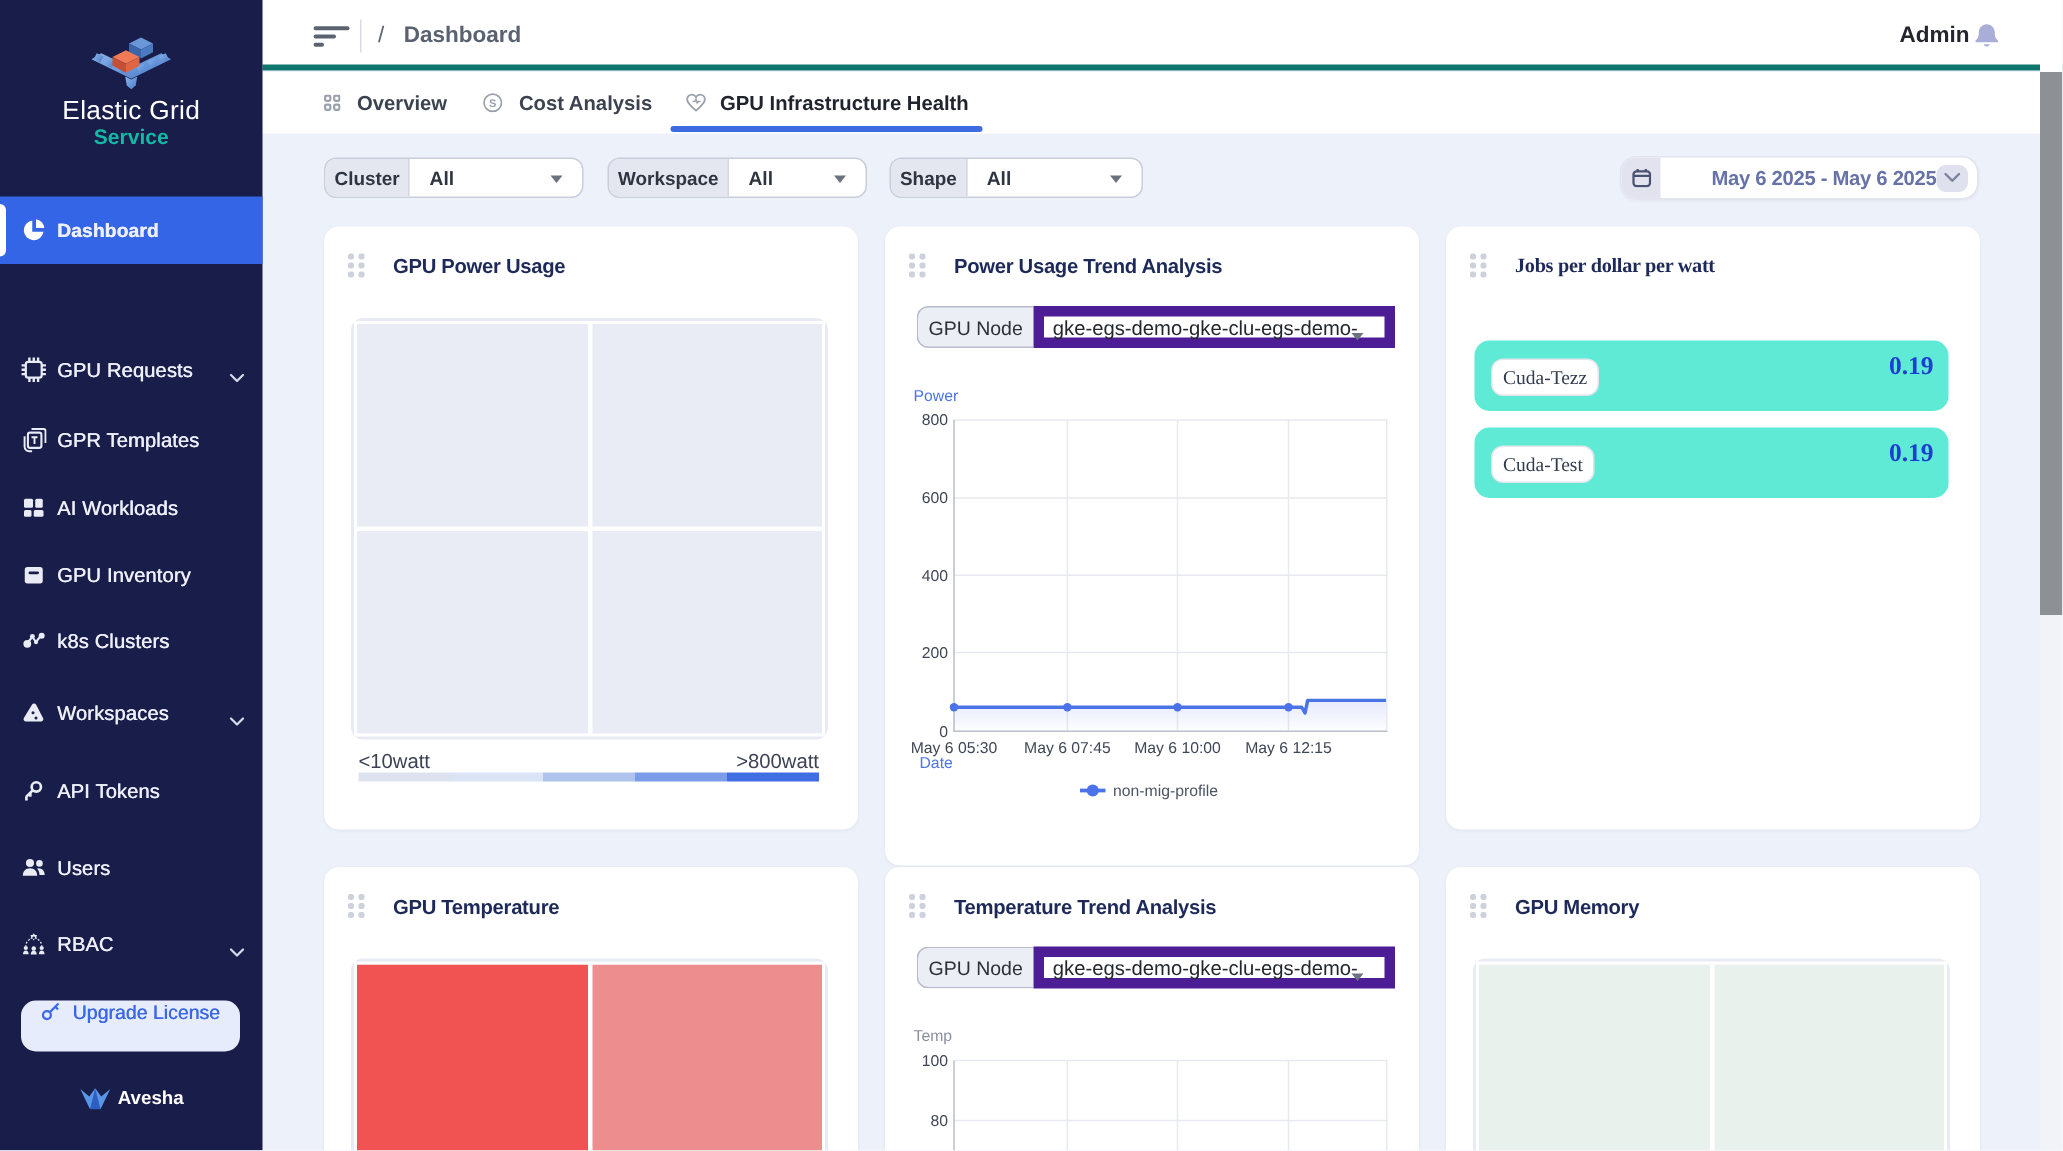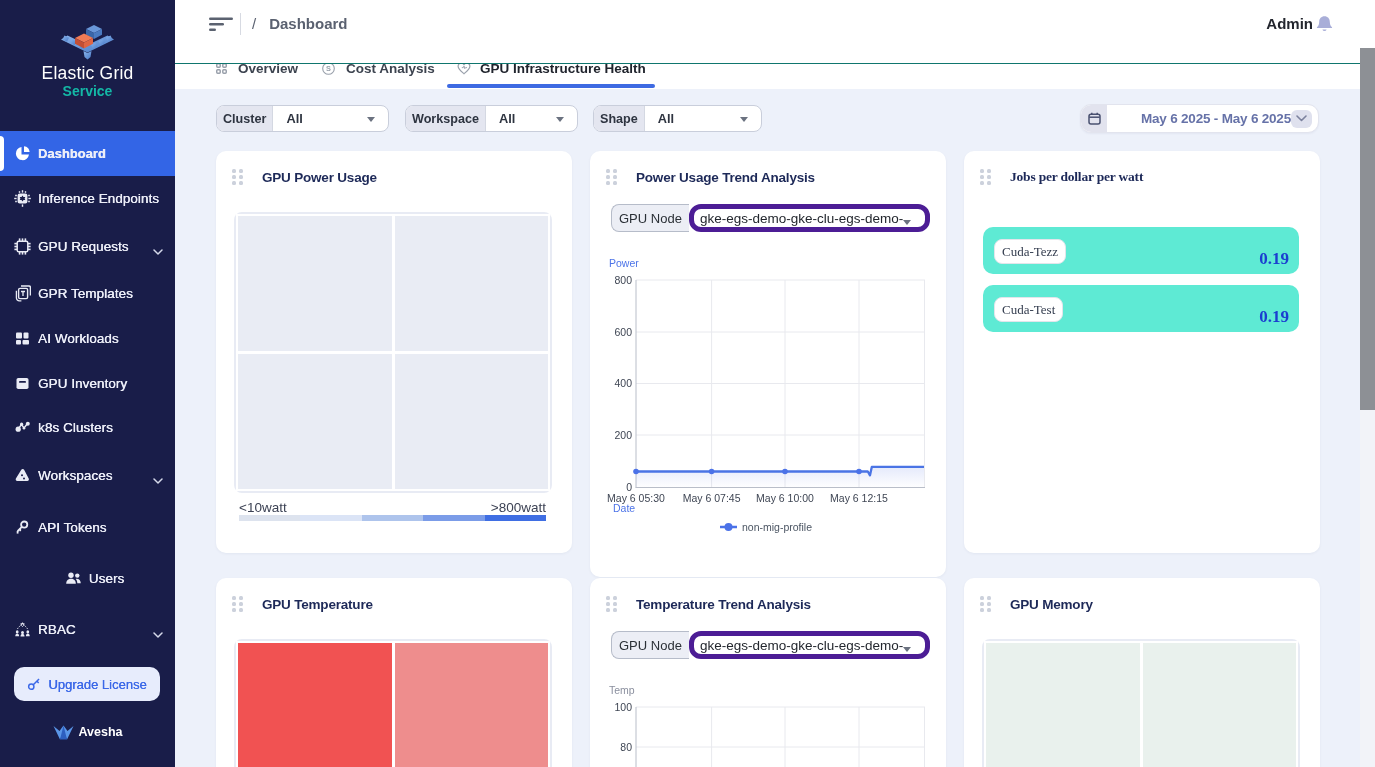--- a/index.html
+++ b/index.html
@@ -10,25 +10,25 @@
 #sidebar { position:absolute; left:0; top:0; width:175px; height:767px; background:#191d49; z-index:5; }
 #logo { position:absolute; left:0; top:24px; width:175px; text-align:center; }
 #logo svg { display:block; margin:0 auto; }
 .brand1 { margin-top:2px; color:#fff; font-size:17.5px; line-height:17px; font-weight:500; letter-spacing:.2px; }
 .brand2 { margin-top:1px; color:#14b8a6; font-size:14px; font-weight:700; }
 .nav-item { position:absolute; left:0; width:175px; height:45px; display:flex; align-items:center; color:#eceef8; font-size:13.4px; font-weight:500; letter-spacing:.1px; text-shadow:0.35px 0 0 currentColor; }
 .nav-item .ic { width:17px; height:17px; margin-left:14px; margin-right:7px; flex:none; display:flex; align-items:center; justify-content:center; }
 .nav-item .chev { position:absolute; right:12px; top:50%; margin-top:-4px; }
 .nav-item.active { background:#3365e6; font-size:12.8px; font-weight:700; }
 .nav-item.active::before { content:""; position:absolute; left:-4px; top:5px; bottom:5px; width:8px; background:#fff; border-radius:4px; }
-#upgrade { position:absolute; left:14px; top:667px; width:146px; height:34px; background:#e7ecfc; border-radius:10px; color:#3b68e8; font-size:13px; font-weight:500; text-shadow:0.3px 0 0 currentColor; display:flex; align-items:center; justify-content:center; gap:7px; }
+#upgrade { position:absolute; left:14px; top:667px; width:146px; height:34px; background:#e7ecfc; border-radius:10px; color:#3b68e8; font-size:13px; font-weight:500; text-shadow:0.3px 0 0 currentColor; display:flex; align-items:flex-start; justify-content:center; gap:7px; }
 #avesha { position:absolute; left:0; top:722px; width:175px; display:flex; align-items:center; justify-content:center; gap:3px; color:#fff; font-size:12.5px; font-weight:700; }
 
 
-#topbar { position:absolute; left:175px; top:0; width:1200px; height:64px; background:#fff; border-bottom:1px solid #0f766e; z-index:4; }
+#topbar { position:absolute; left:175px; top:0; width:1200px; height:47px; background:#fff; border-bottom:4px solid #0f766e; z-index:4; }
 #burger { position:absolute; left:34px; top:17px; }
 #tb-div { position:absolute; left:65px; top:13px; width:1px; height:22px; background:#d7dae2; }
 #crumb { position:absolute; left:77px; top:15px; color:#5a6170; font-size:15px; font-weight:700; }
 #crumb .slash { font-weight:400; margin-right:13px; color:#5a6170; }
 #admin { position:absolute; right:62px; top:15px; color:#23262e; font-size:15px; font-weight:700; }
 #bell { position:absolute; right:42px; top:15px; }
 
 
 #tabsbar { position:absolute; left:175px; top:48px; width:1200px; height:41px; background:#fff; z-index:3; }
 .tab { position:absolute; top:0; height:41px; display:flex; align-items:center; gap:9px; color:#3c434f; font-size:13.5px; font-weight:700; }
@@ -51,27 +51,27 @@
 
 .card { position:absolute; width:356px; background:#fff; border-radius:10px; box-shadow:0 1px 3px rgba(25,35,80,.05); }
 .card-head { position:absolute; left:16px; top:18px; display:flex; align-items:center; gap:19px; }
 .handle { width:11px; height:16px; display:grid; grid-template-columns:4px 4px; grid-template-rows:4px 4px 4px; gap:2px 2.5px; }
 .handle i { background:#ccd1dc; border-radius:1.5px; }
 .card-title { color:#1d2958; font-size:13.5px; font-weight:700; letter-spacing:-0.2px; }
 .tm-wrap { position:absolute; left:18px; width:318px; background:#e8ebf4; border-radius:8px; padding:4px; }
 .tm-grid { display:grid; gap:3px; width:100%; height:100%; background:#fff; outline:2px solid #fff; }
 .gnode { position:absolute; left:21px; top:53px; height:28px; display:flex; align-items:stretch; }
 .gnode .lbl { background:#eceef5; border:1px solid #b6bcc9; border-right:none; border-radius:8px 0 0 8px; color:#2b3036; font-size:13px; font-weight:500; display:flex; align-items:center; padding:0 7px; }
-.gnode .sel { position:relative; width:241px; background:#fff; border:5px solid #4c1d95; border-radius:12px; color:#23272e; font-size:13.5px; font-weight:400; display:flex; align-items:center; padding-left:6px; }
+.gnode .sel { position:relative; width:241px; background:#fff; border:7px solid #4c1d95; border-radius:0; color:#23272e; font-size:13.5px; font-weight:400; display:flex; align-items:center; padding-left:6px; }
 .gnode .sel .arr { position:absolute; right:14px; top:11px; width:0; height:0; border-left:4.5px solid transparent; border-right:4.5px solid transparent; border-top:5px solid #6b7280; }
 
 
 .jrow { position:absolute; left:19px; width:316px; height:47px; background:#5eead4; border-radius:10px;margin-top:15px; }
 .jrow .chip { position:absolute; left:11px; top:12px; height:25px; background:#fff; border:1px solid #e2e5eb; border-radius:8px; color:#333c4e; font-size:13px; font-weight:500; display:flex; align-items:center; padding:0 7px; }
-.jrow .val { position:absolute; right:10px; top:22px; color:#1b3fd0; font-size:17px; font-weight:700; }
+.jrow .val { position:absolute; right:10px; top:7px; color:#1b3fd0; font-size:17px; font-weight:700; }
 
 
 #sb-track { position:absolute; right:0; top:48px; width:15px; height:719px; background:#f2f3f8; z-index:9; }
 #sb-thumb { position:absolute; right:0; top:48px; width:15px; height:362px; background:#8d9095; z-index:10; }
 #sb-top { position:absolute; right:0; top:0; width:15px; height:48px; background:#fff; z-index:9; }
 </style>
 </head>
 <body>
 <div id="app">
 
@@ -105,38 +105,20 @@
       </svg>
       <div class="brand1">Elastic Grid</div>
       <div class="brand2">Service</div>
     </div>
     <div class="nav-item active" style="top:131px;"><span class="ic">
           <svg width="17" height="17" viewBox="0 0 17 17">
             <path d="M7.5 2 A6.6 6.6 0 1 0 15 9.5 L7.5 9.5 Z" fill="#fff"></path>
             <path d="M10 1.2 A6.4 6.4 0 0 1 15.6 7 L10 7 Z" fill="#fff"></path>
           </svg>
         </span>Dashboard</div>
-    <div class="nav-item" style="top:176px;"><span class="ic">
-          <svg width="17" height="17" viewBox="0 0 17 17">
-            <rect x="3.6" y="3.6" width="9.8" height="9.8" rx="2" fill="#e9ebf5"></rect>
-            <path d="M8.5 5.4 l1 1.5 1.8 0.1 -0.7 1.5 0.7 1.5 -1.8 0.1 -1 1.5 -1 -1.5 -1.8 -0.1 0.7 -1.5 -0.7 -1.5 1.8 -0.1 Z" fill="#191d49"></path>
-            <g stroke="#e9ebf5" stroke-width="1.4">
-              <line x1="8.5" y1="0.2" x2="8.5" y2="2.6"></line>
-              <line x1="8.5" y1="14.4" x2="8.5" y2="16.8"></line>
-              <line x1="0.2" y1="8.5" x2="2.6" y2="8.5"></line>
-              <line x1="14.4" y1="8.5" x2="16.8" y2="8.5"></line>
-              <line x1="1.2" y1="5.5" x2="2.8" y2="5.5"></line>
-              <line x1="1.2" y1="11.5" x2="2.8" y2="11.5"></line>
-              <line x1="14.2" y1="5.5" x2="15.8" y2="5.5"></line>
-              <line x1="14.2" y1="11.5" x2="15.8" y2="11.5"></line>
-              <line x1="5.5" y1="1.2" x2="5.5" y2="2.8"></line>
-              <line x1="11.5" y1="1.2" x2="11.5" y2="2.8"></line>
-            </g>
-          </svg>
-        </span>Inference Endpoints</div>
     <div class="nav-item" style="top:224px;"><span class="ic">
           <svg width="17" height="17" viewBox="0 0 17 17" stroke="#e9ebf5" fill="none" stroke-width="1.5">
             <rect x="3.2" y="3.2" width="10.6" height="10.6" rx="1.6"></rect>
             <g stroke-width="1.6">
               <line x1="5.6" y1="0.4" x2="5.6" y2="3"></line>
               <line x1="8.5" y1="0.4" x2="8.5" y2="3"></line>
               <line x1="11.4" y1="0.4" x2="11.4" y2="3"></line>
               <line x1="5.6" y1="14" x2="5.6" y2="16.6"></line>
               <line x1="8.5" y1="14" x2="8.5" y2="16.6"></line>
               <line x1="11.4" y1="14" x2="11.4" y2="16.6"></line>
@@ -192,21 +174,21 @@
             <path d="M1 1 L5 5 L9 1"></path>
           </svg></span></div>
     <div class="nav-item" style="top:505px;"><span class="ic">
           <svg width="17" height="17" viewBox="0 0 17 17" stroke="#e9ebf5" fill="none" stroke-width="1.8">
             <circle cx="10.2" cy="5.6" r="3.1"></circle>
             <line x1="7.8" y1="7.9" x2="3.6" y2="12.1"></line>
             <line x1="3.6" y1="11.9" x2="3.6" y2="14.6"></line>
             <line x1="6.2" y1="9.6" x2="6.2" y2="12.2"></line>
           </svg>
         </span>API Tokens</div>
-    <div class="nav-item" style="top:556px;justify-content:center;"><span class="ic">
+    <div class="nav-item" style="top:556px;"><span class="ic">
           <svg width="17" height="17" viewBox="0 0 17 17" fill="#e9ebf5">
             <circle cx="6" cy="5.3" r="2.7"></circle>
             <path d="M1.2 13.8 c0 -3.2 2.1 -5 4.8 -5 s4.8 1.8 4.8 5 Z"></path>
             <circle cx="12.3" cy="5.6" r="2.2"></circle>
             <path d="M11.6 8.8 c2.5 0.1 4.2 1.7 4.2 4.5 l-3.5 0 c0 -1.9 -0.6 -3.4 -1.6 -4.3 Z"></path>
           </svg>
         </span>Users</div>
     <div class="nav-item" style="top:607px;"><span class="ic">
           <svg width="17" height="17" viewBox="0 0 17 17" fill="#e9ebf5">
             <path d="M8.5 1.2 l0.8 1.1 1.4 0.1 -0.5 1.2 0.5 1.2 -1.4 0.1 -0.8 1.1 -0.8 -1.1 -1.4 -0.1 0.5 -1.2 -0.5 -1.2 1.4 -0.1 Z"></path>

